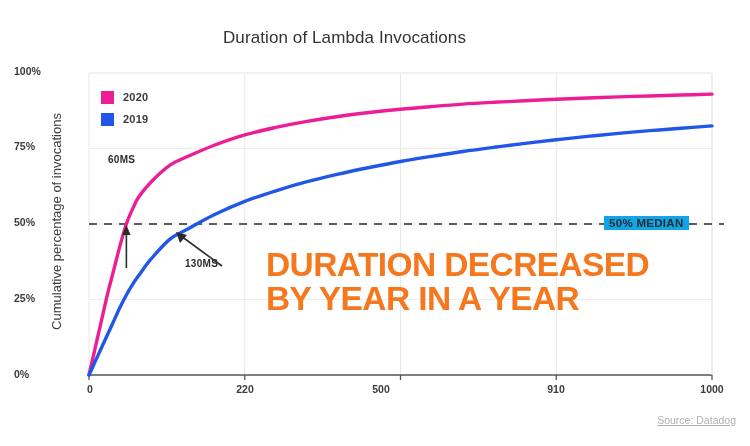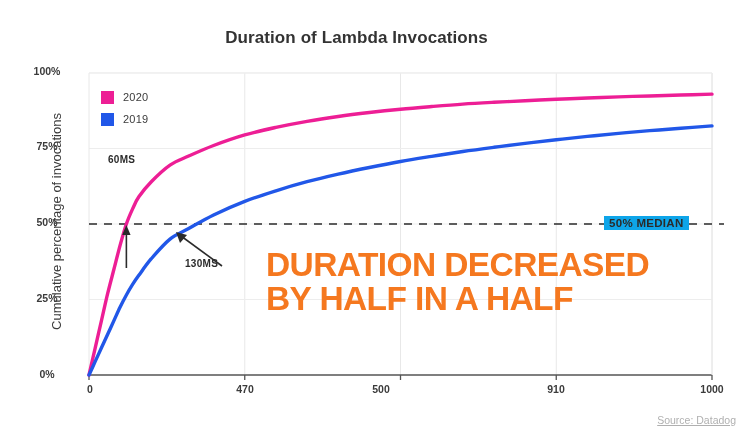--- a/index.html
+++ b/index.html
@@ -16,26 +16,26 @@
     color: #2b2b2b;
   }
   #figure {
     position: absolute;
     left: 0; top: 0;
     width: 750px;
     height: 446px;
   }
   .chart-title {
     position: absolute;
-    left: 16px;
+    left: 4px;
     top: 28px;
     width: 681px;
     text-align: center;
     font-size: 17px;
-    font-weight: 700;
+    font-weight: 400;
     color: #333333;
     letter-spacing: 0.1px;
   }
   .ylabel {
     position: absolute;
     left: -104px;
     top: 214px;
     width: 320px;
     text-align: center;
     font-size: 13px;
@@ -56,21 +56,21 @@
     position: absolute;
     right: 14px;
     top: 414px;
     font-size: 10.5px;
     color: #b0b0b0;
     text-decoration: underline;
   }
   .ytick {
     position: absolute;
     width: 66px;
-    text-align: center;
+    text-align: left;
     font-size: 10.5px;
     font-weight: 700;
     color: #3b3b3b;
     left: 14px;
   }
   .xtick {
     position: absolute;
     width: 60px;
     text-align: center;
     font-size: 10.5px;
@@ -90,21 +90,21 @@
     margin-bottom: 4px;
   }
   .legend-swatch {
     width: 13px;
     height: 13px;
     margin-right: 9px;
     display: inline-block;
   }
   .legend-label {
     font-size: 11px;
-    font-weight: 400;
+    font-weight: 700;
     color: #3b3b3b;
     letter-spacing: 0.2px;
   }
   .median-label {
     position: absolute;
     left: 604px;
     top: 216px;
     font-size: 11.5px;
     font-weight: 700;
     letter-spacing: 0.3px;
@@ -152,21 +152,21 @@
   <div class="ylabel">Cumulative percentage of invocations</div>
   <div class="source">Source: Datadog</div>
 
   <div class="ytick" style="top:65px">100%</div>
   <div class="ytick" style="top:140px">75%</div>
   <div class="ytick" style="top:216px">50%</div>
   <div class="ytick" style="top:292px">25%</div>
   <div class="ytick" style="top:368px">0%</div>
 
   <div class="xtick" style="left:60px">0</div>
-  <div class="xtick" style="left:215px">470</div>
+  <div class="xtick" style="left:215px">220</div>
   <div class="xtick" style="left:351px">500</div>
   <div class="xtick" style="left:526px">910</div>
   <div class="xtick" style="left:682px">1000</div>
 
   <svg id="plot" width="750" height="446" style="position:absolute;left:0;top:0;">
 
     <g id="grid-group">
         <line x1="244.75" y1="73" x2="244.75" y2="375" stroke="#e8e8e8" stroke-width="1"></line>
         <line x1="400.5" y1="73" x2="400.5" y2="375" stroke="#e8e8e8" stroke-width="1"></line>
         <line x1="556.25" y1="73" x2="556.25" y2="375" stroke="#e8e8e8" stroke-width="1"></line>
@@ -213,16 +213,16 @@
     </div>
   </div>
 
   <div class="median-label">50% MEDIAN</div>
 
   <div class="anno anno-60">60MS</div>
   <div class="anno anno-130">130MS</div>
 
   <div class="callout">
     <span class="callout-l2">DURATION DECREASED</span>
-    <span class="callout-l3">BY HALF IN A HALF</span>
+    <span class="callout-l3">BY YEAR IN A YEAR</span>
   </div>
 
 </div>
 
 </body></html>

